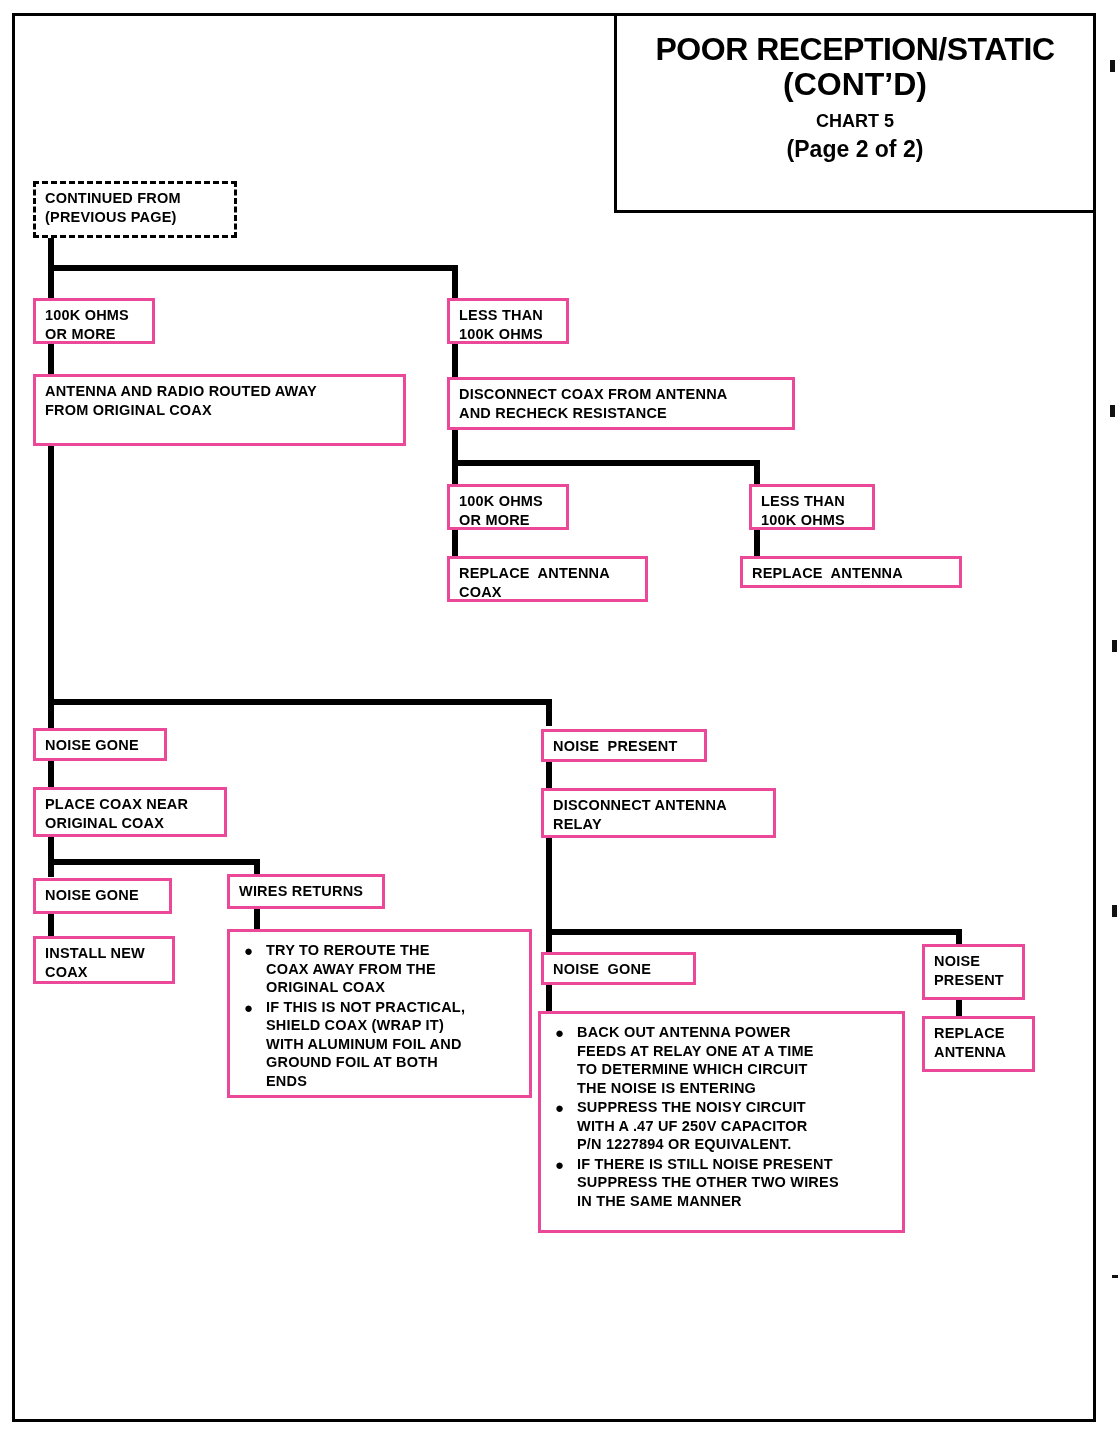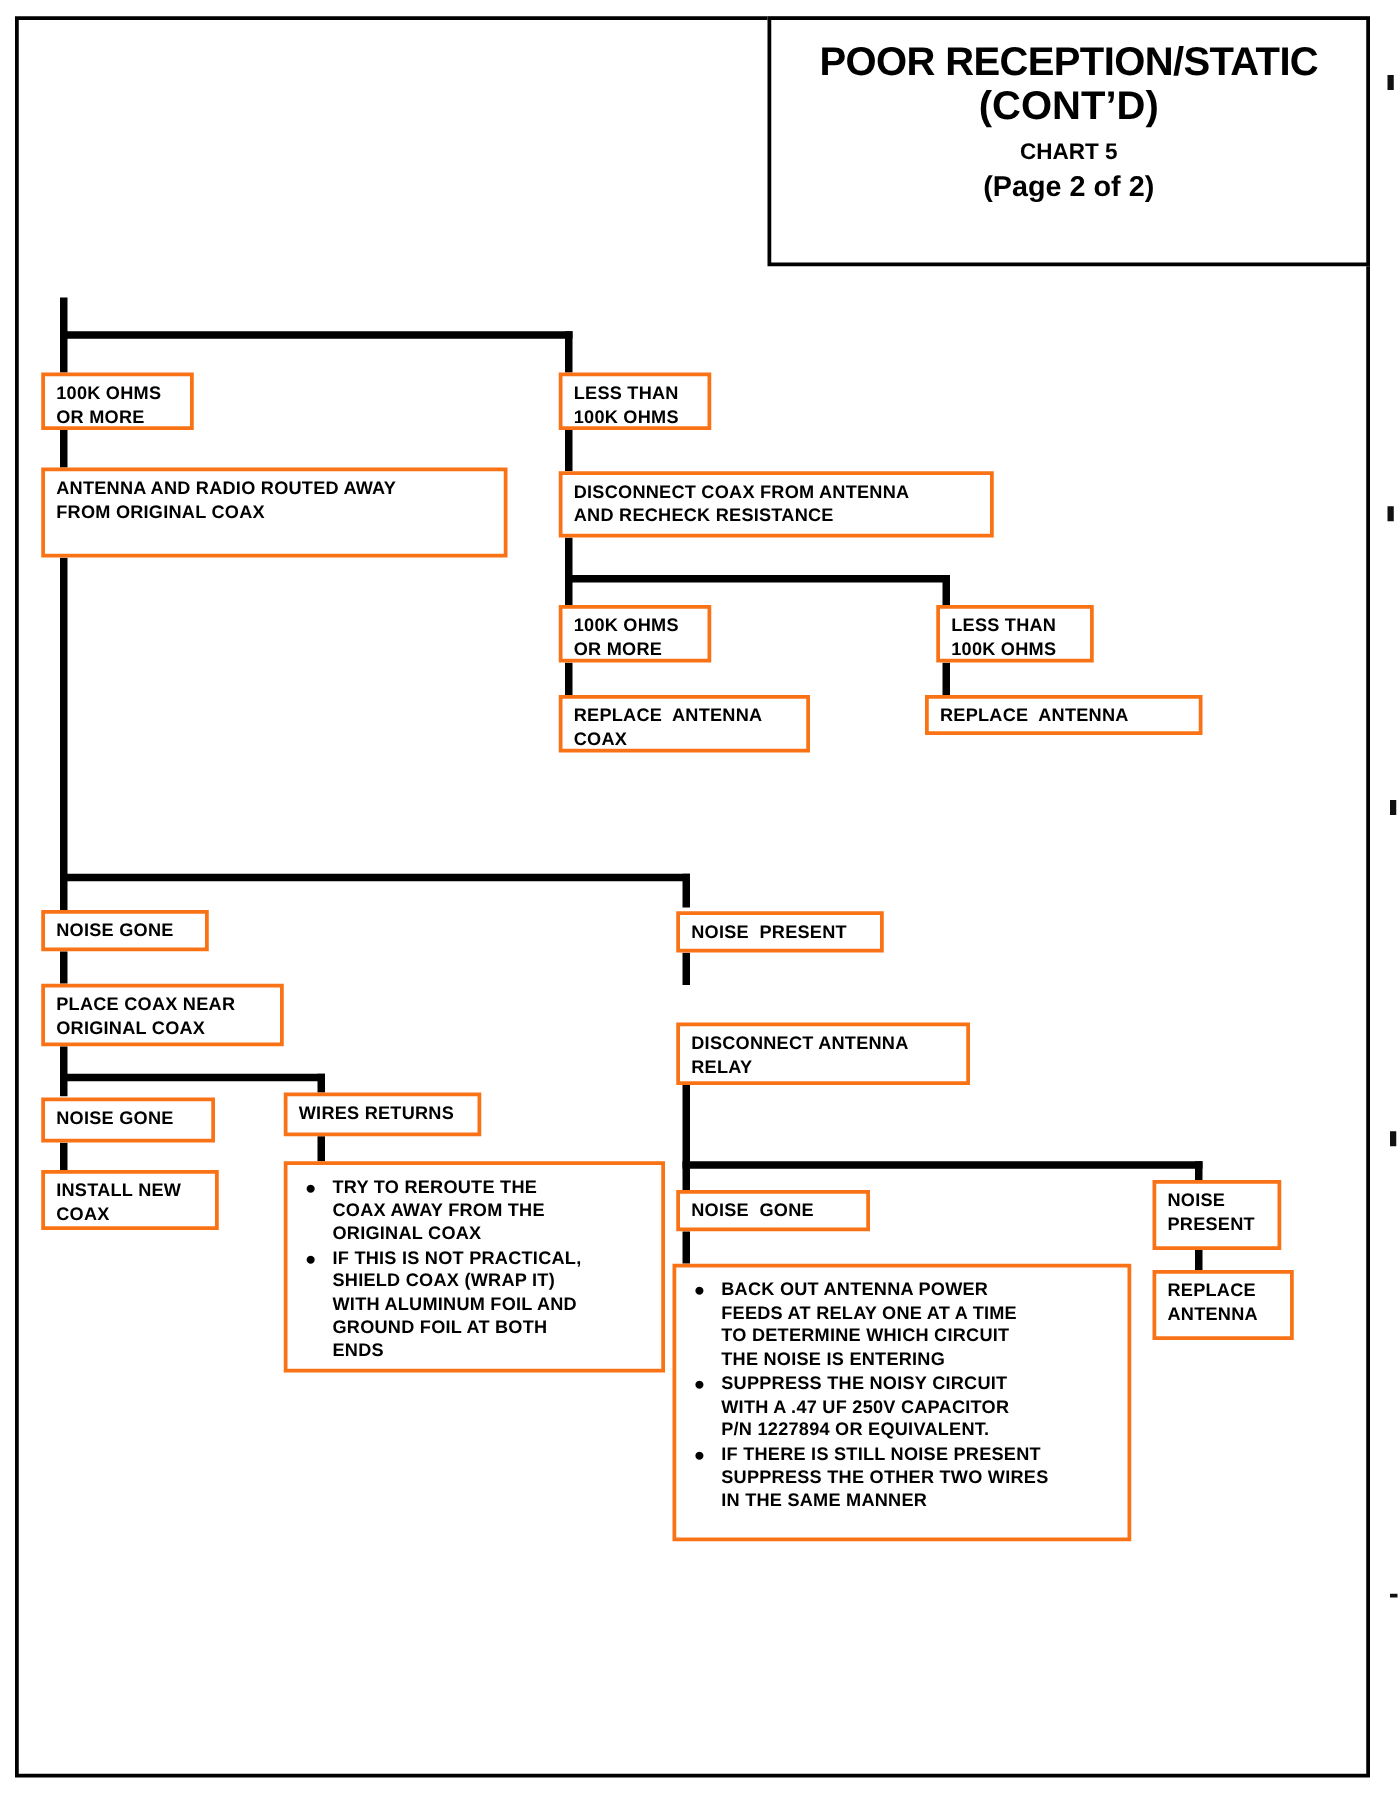--- a/index.html
+++ b/index.html
@@ -65,21 +65,21 @@
     font-size: 23px;
     font-weight: bold;
     margin-top: 4px;
     color: #000;
   }
 
   
   .node {
     position: absolute;
     box-sizing: border-box;
-    border: 3px solid #f97316;
+    border: 3px solid #ec4899;
     background: #fff;
     color: #000;
     font-size: 14.5px;
     font-weight: bold;
     line-height: 1.28;
     letter-spacing: 0.2px;
     padding: 5px 8px 5px 9px;
     z-index: 3;
   }
   .node.dashed {
@@ -172,20 +172,24 @@
   <div class="conn" style="left:546px; top:762px; width:6px; height:26px;"></div>
 
   <div class="conn" style="left:546px; top:838px; width:6px; height:118px;"></div>
   <div class="conn" style="left:546px; top:929px; width:416px; height:6px;"></div>
   <div class="conn" style="left:956px; top:929px; width:6px; height:15px;"></div>
 
   <div class="conn" style="left:546px; top:985px; width:6px; height:26px;"></div>
 
   <div class="conn" style="left:956px; top:1000px; width:6px; height:16px;"></div>
 
+  <div class="node dashed" style="left:33px; top:181px; width:204px; height:57px;">
+    <span class="line">CONTINUED FROM</span>
+    <span class="line">(PREVIOUS PAGE)</span>
+  </div>
 
   <div class="node" style="left:33px; top:298px; width:122px; height:46px;">
     <span class="line">100K OHMS</span>
     <span class="line">OR MORE</span>
   </div>
 
   <div class="node" style="left:447px; top:298px; width:122px; height:46px;">
     <span class="line">LESS THAN</span>
     <span class="line">100K OHMS</span>
   </div>
@@ -225,21 +229,21 @@
 
   <div class="node" style="left:541px; top:729px; width:166px; height:33px;">
     <span class="line">NOISE  PRESENT</span>
   </div>
 
   <div class="node" style="left:33px; top:787px; width:194px; height:50px;">
     <span class="line">PLACE COAX NEAR</span>
     <span class="line">ORIGINAL COAX</span>
   </div>
 
-  <div class="node" style="left:541px; top:788px; width:235px; height:50px;margin-top:30px;">
+  <div class="node" style="left:541px; top:788px; width:235px; height:50px;">
     <span class="line">DISCONNECT ANTENNA</span>
     <span class="line">RELAY</span>
   </div>
 
   <div class="node" style="left:33px; top:878px; width:139px; height:36px;">
     <span class="line">NOISE GONE</span>
   </div>
 
   <div class="node" style="left:227px; top:874px; width:158px; height:35px;">
     <span class="line">WIRES RETURNS</span>

